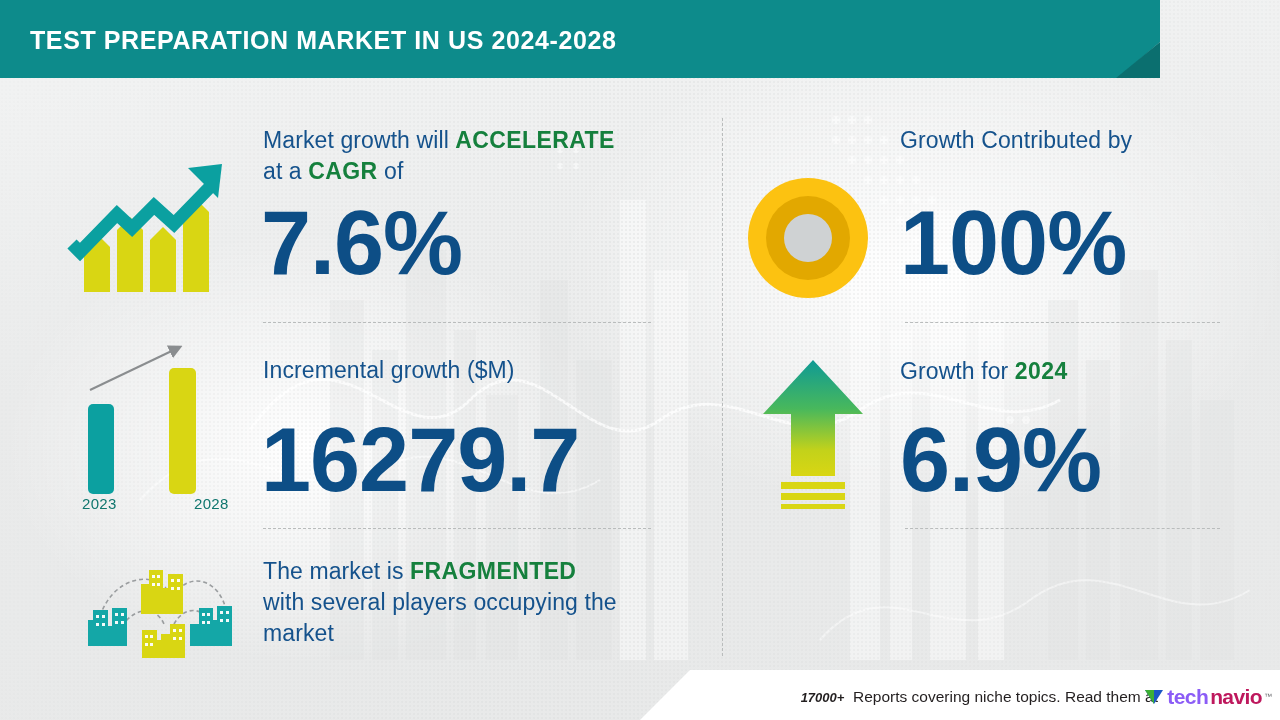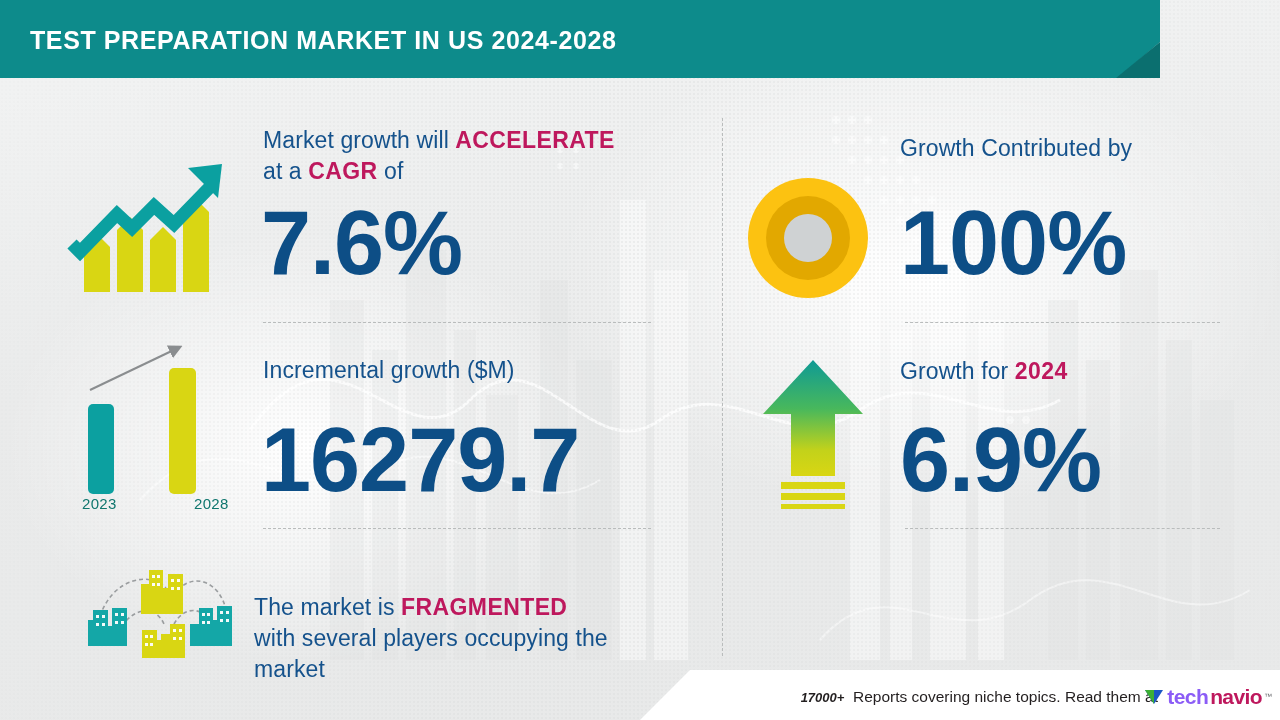--- a/index.html
+++ b/index.html
@@ -47,30 +47,30 @@
     border-left:1px dashed #b9bcbc;}
   .h-divider{position:absolute;height:0;border-top:1px dashed #b9bcbc;}
   .hd-l1{left:263px;top:322px;width:388px;}
   .hd-l2{left:263px;top:528px;width:388px;}
   .hd-r1{left:905px;top:322px;width:315px;}
   .hd-r2{left:905px;top:528px;width:315px;}
 
   
   .blk{position:absolute;}
   .lead{color:#15528c;font-size:23px;line-height:31px;letter-spacing:.1px;}
-  .lead b{font-weight:bold;color:#be185d;letter-spacing:.4px;}
+  .lead b{font-weight:bold;color:#15803d;letter-spacing:.4px;}
   .bignum{color:#0d4e86;font-weight:bold;letter-spacing:-1px;line-height:1;}
 
   #cagr-text{left:263px;top:125px;width:420px;}
   #cagr-value{left:261px;top:198px;font-size:90px;}
   #inc-label{left:263px;top:355px;width:420px;}
   #inc-value{left:261px;top:415px;font-size:90px;}
-  #frag-text{left:254px;top:556px;width:425px;margin-top:36px;}
-
-  #na-text{left:900px;top:133px;width:330px;}
+  #frag-text{left:263px;top:556px;width:425px;}
+
+  #na-text{left:900px;top:125px;width:330px;}
   #na-value{left:900px;top:198px;font-size:90px;}
   #gr-label{left:900px;top:356px;width:330px;}
   #gr-value{left:900px;top:415px;font-size:90px;}
 
   
   .icon{position:absolute;}
   #icon-growth-chart{left:62px;top:152px;width:175px;height:145px;}
   #icon-bars{left:62px;top:330px;width:175px;height:190px;}
   #icon-city{left:60px;top:558px;width:190px;height:105px;}
   #icon-donut{left:747px;top:177px;width:122px;height:122px;}

